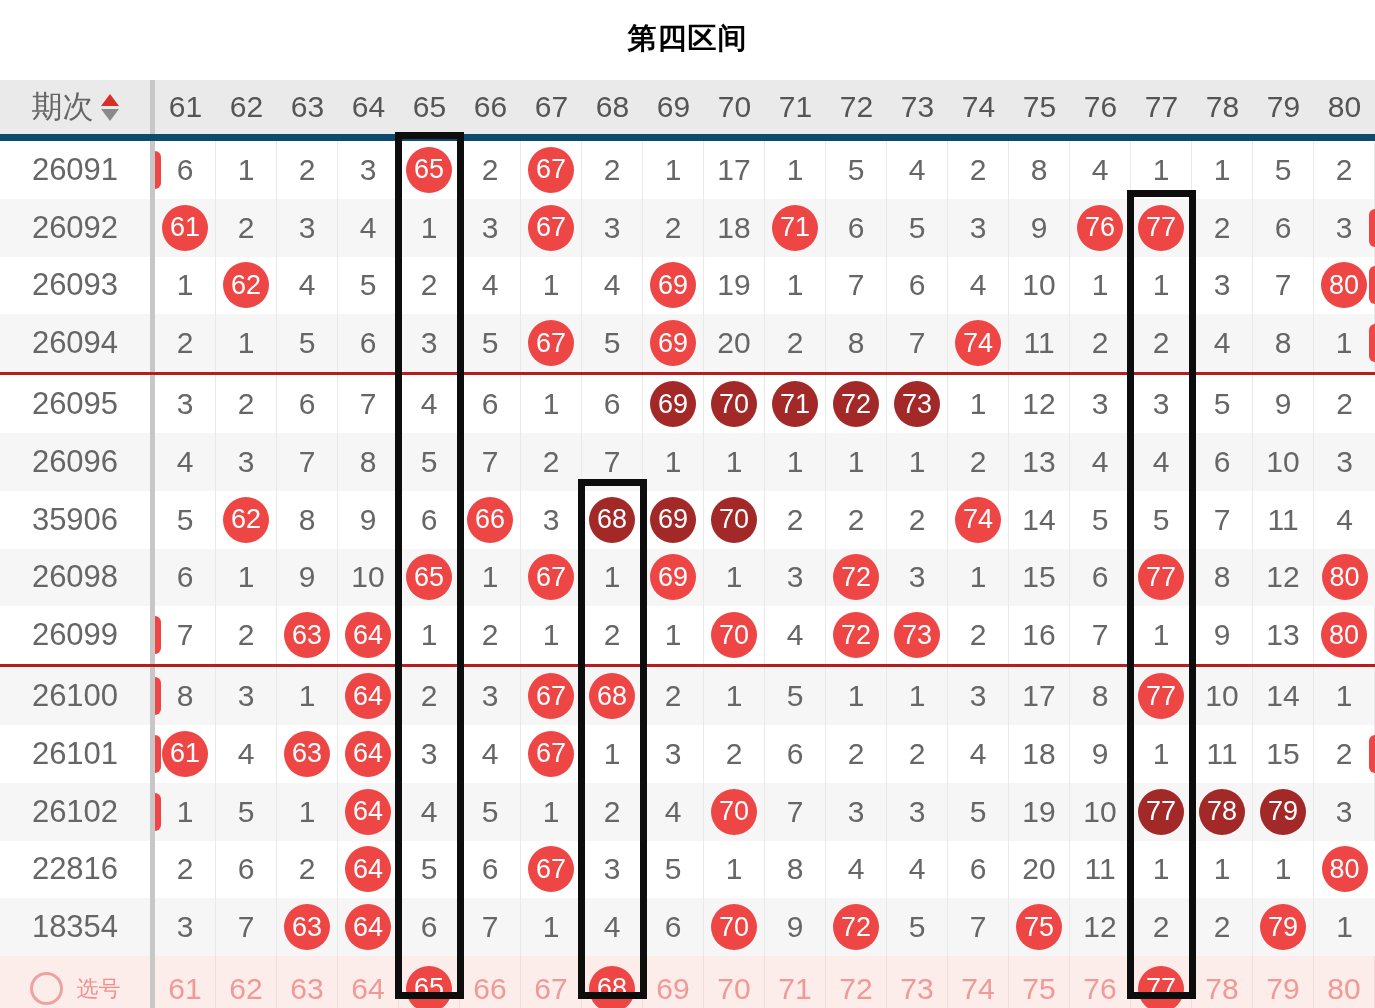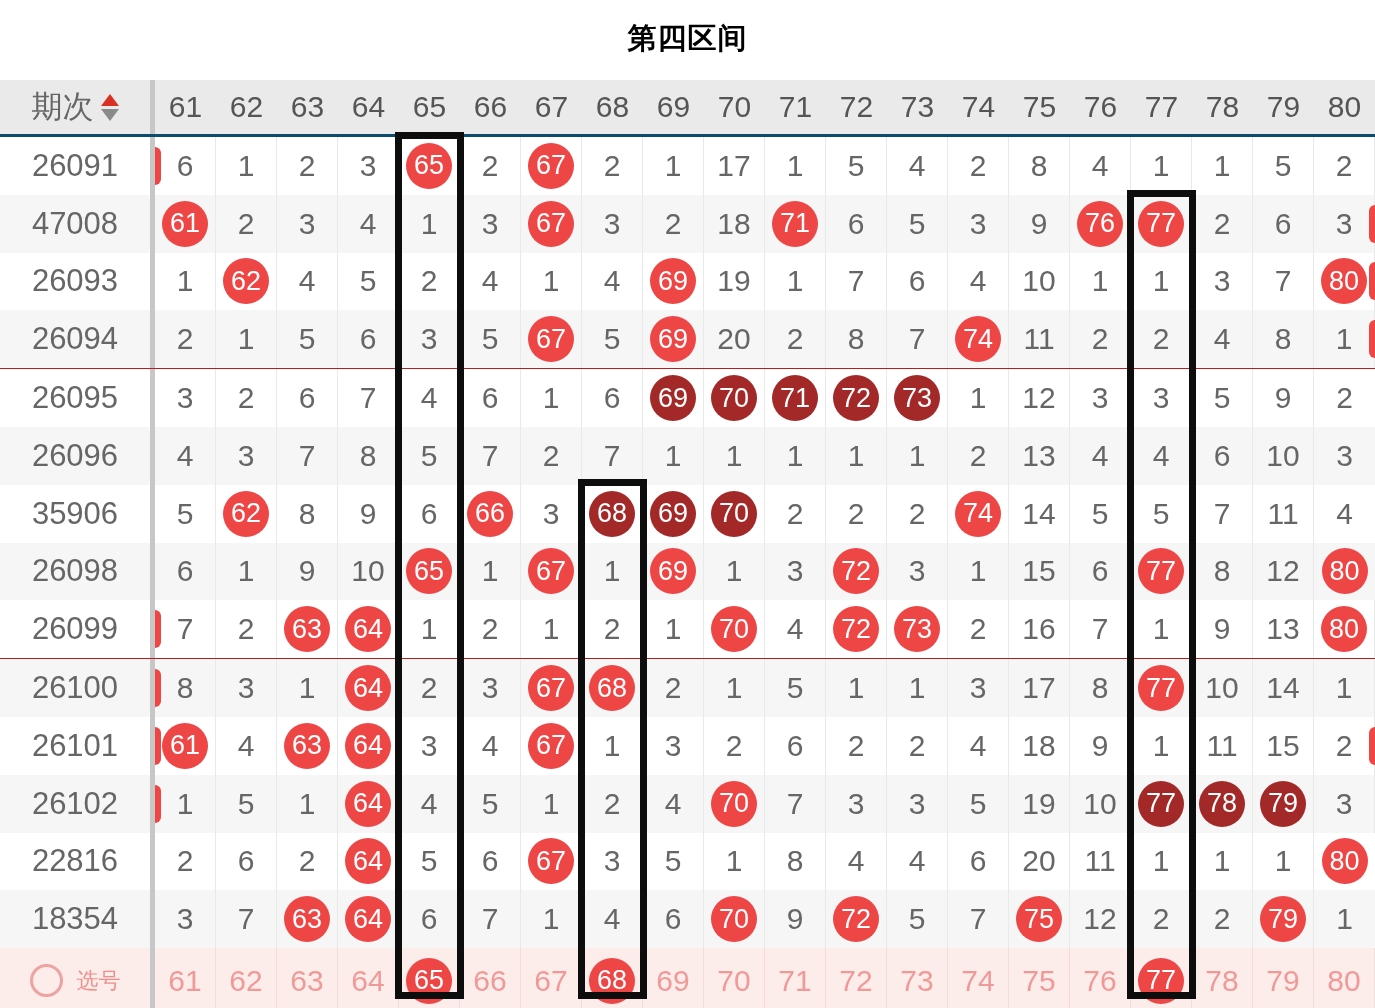--- a/index.html
+++ b/index.html
@@ -7,23 +7,23 @@
   .page { position:relative; width:1375px; height:1008px; overflow:hidden; background:#fff; }
 
   .title { position:absolute; top:0; left:0; right:0; height:78px;
            display:flex; align-items:center; justify-content:center;
            font-size:29px; font-weight:700; color:#000; letter-spacing:1px; }
 
   .table { position:absolute; top:80px; left:0; width:1375px; }
 
   .row { display:flex; height:57.8px; position:relative; align-items:stretch; background:#fff; }
   .row.stripe { background:var(--stripe); }
-  .row.group-end { border-bottom:1px solid #b91c1c; }
-
-  .header-row { height:54px; background:var(--header-bg); border-bottom:3px solid #0c4a6e; }
+  .row.group-end { border-bottom:3px solid #b91c1c; }
+
+  .header-row { height:54px; background:var(--header-bg); border-bottom:7px solid #0c4a6e; }
   .header-row .num-cell { color:#555; border-right:none; background:transparent; }
 
   .label-cell { width:150px; flex:none; display:flex; align-items:center; justify-content:center;
                 color:#666; font-size:31px; border-right:5px solid #c7c7c7; box-sizing:content-box; }
 
   .num-cell { width:61px; flex:none; display:flex; align-items:center; justify-content:center;
               color:#666; font-size:30px; border-right:1px solid #e9e9e9; box-sizing:border-box; }
   .num-cell:last-child { border-right:none; }
 
   .ball { width:46px; height:46px; border-radius:50%; color:#fff; font-size:27px;
@@ -110,21 +110,21 @@
         <div class="num-cell">2</div>
         <div class="num-cell">8</div>
         <div class="num-cell">4</div>
         <div class="num-cell">1</div>
         <div class="num-cell">1</div>
         <div class="num-cell">5</div>
         <div class="num-cell">2</div>
         <span class="sliver sliver-left"></span>
       </div>
       <div class="row stripe">
-        <div class="label-cell">47008</div>
+        <div class="label-cell">26092</div>
         <div class="num-cell">
           <span class="ball bright">61</span>
         </div>
         <div class="num-cell">2</div>
         <div class="num-cell">3</div>
         <div class="num-cell">4</div>
         <div class="num-cell">1</div>
         <div class="num-cell">3</div>
         <div class="num-cell">
           <span class="ball bright">67</span>

